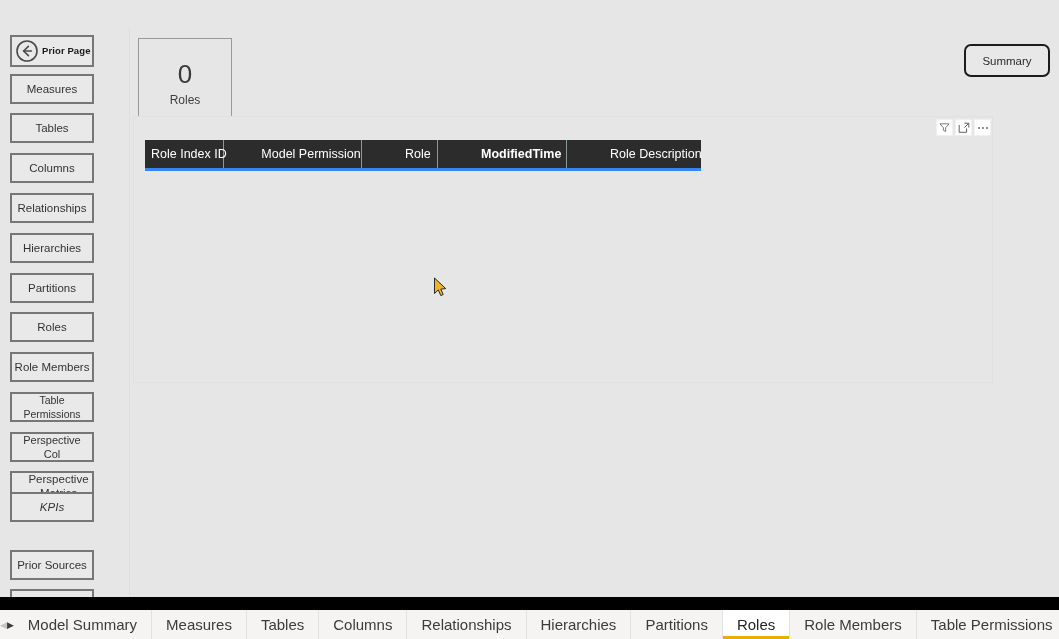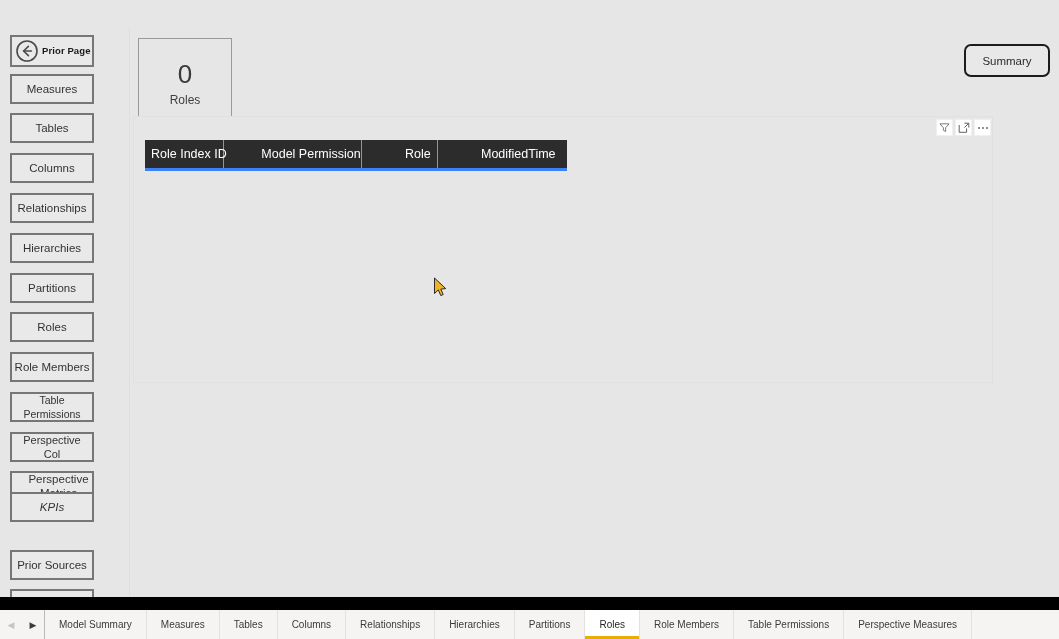--- a/index.html
+++ b/index.html
@@ -239,21 +239,21 @@
   #tab-nav-next-sep {
     width: 1px;
     background: #b9b9b9;
     margin: 0;
   }
   .page-tab {
     display: flex;
     align-items: center;
     justify-content: center;
     padding: 4px 14px;
-    font-size: 10px;
+    font-size: 15px;
     color: #3b3b3b;
     background: #f5f4f2;
     border-right: 1px solid #e2e1df;
     white-space: nowrap;
     cursor: pointer;
     user-select: none;
     position: relative;
   }
   .page-tab.active {
     background: #ffffff;
@@ -365,22 +365,25 @@
     <div id="table-header-row">
       <div class="th-cell" style="width:79px;">
           <span>Role Index ID</span>
         </div>
       <div class="th-cell" style="width:101px;justify-content:center;">
           <span>Model Permission</span>
         </div>
       <div class="th-cell" style="width:39px;">
           <span>Role</span>
         </div>
-      <div class="th-cell" style="width:92px;">
+      <div class="th-cell" style="width:92px;font-weight:bold;">
           <span>ModifiedTime</span>
+        </div>
+      <div class="th-cell" style="width:97px;">
+          <span>Role Description</span>
         </div>
     </div>
 
     <div id="table-body"></div>
   </div>
 
   <svg id="mouse-cursor" viewBox="0 0 15 21">
     <path d="M1.5 1 L1.5 16.5 L5.3 12.9 L7.8 18.6 L10.2 17.5 L7.8 12.1 L12.7 11.6 Z" fill="#f0b323" stroke="#2b2b2b" stroke-width="1"></path>
   </svg>
 

